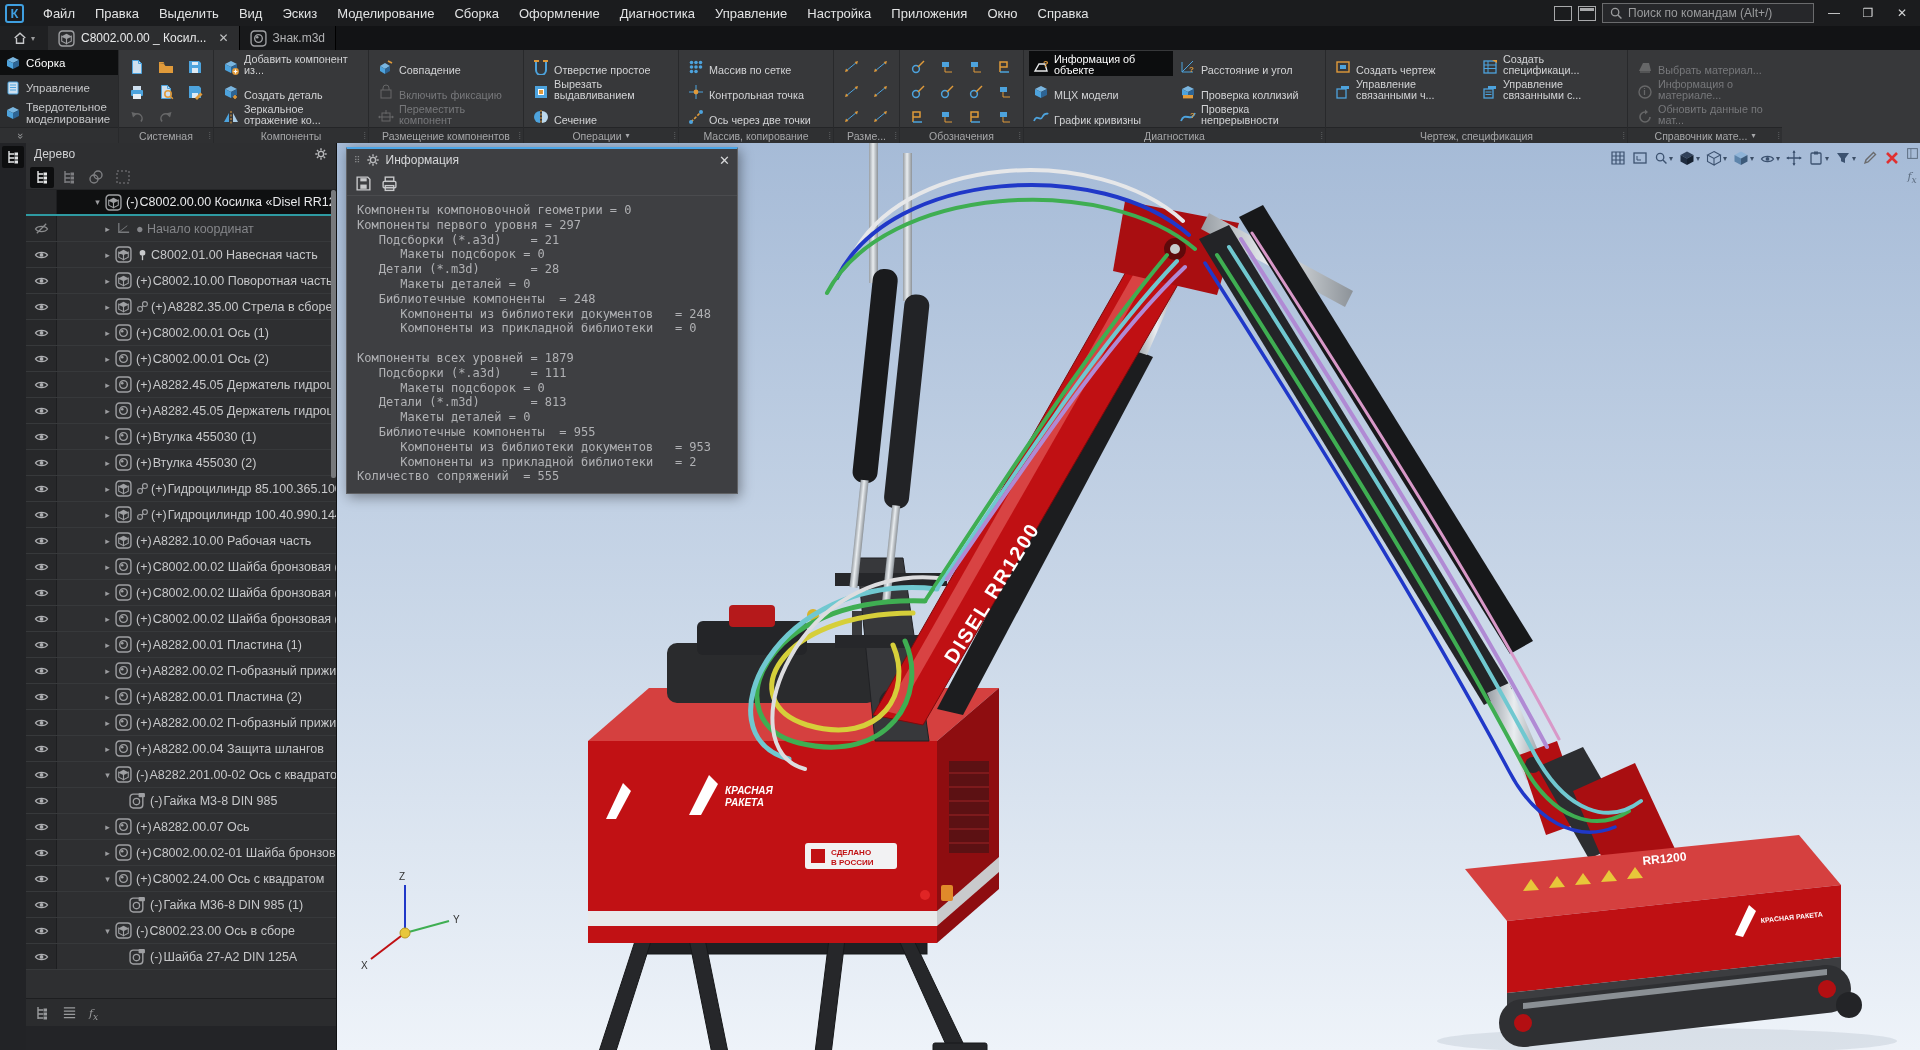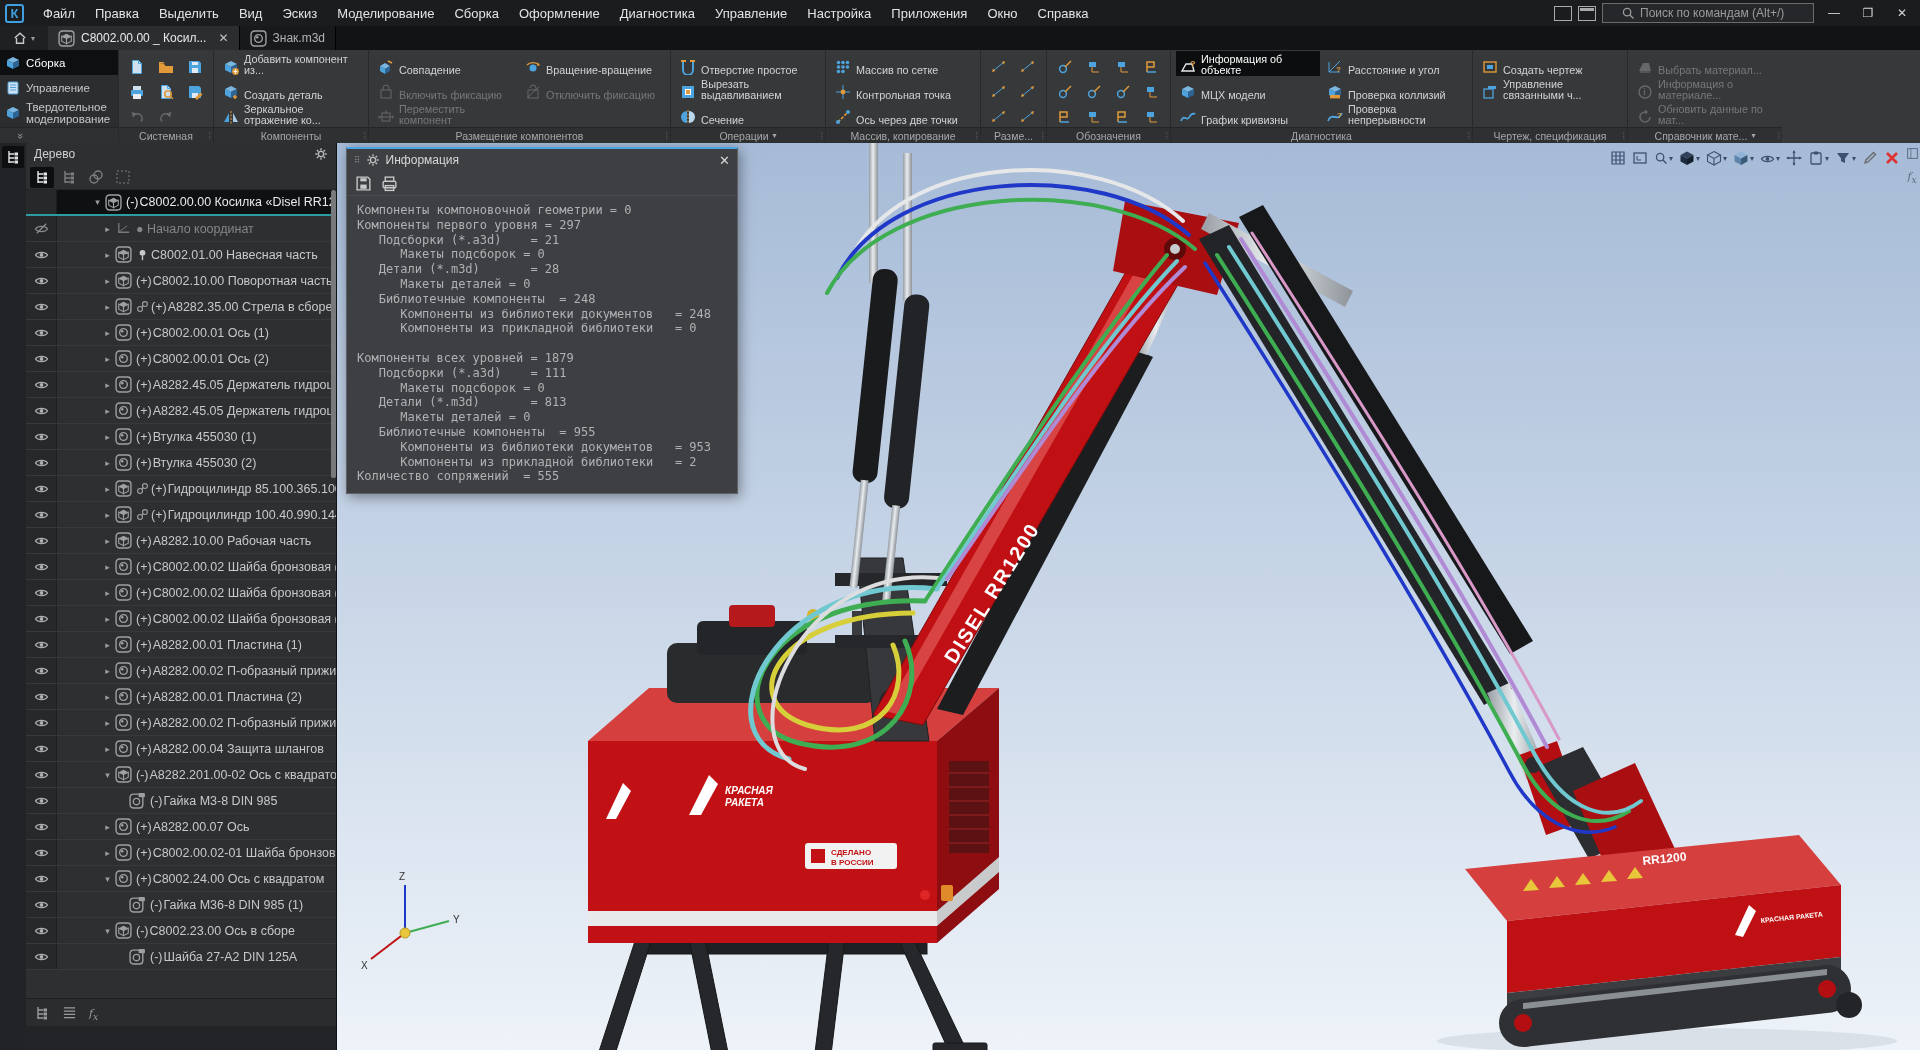--- a/index.html
+++ b/index.html
@@ -10,21 +10,21 @@
 
   
   .menubar{height:26px;background:#1b1c1e;display:flex;align-items:center;color:#e2e3e4;font-size:13px;}
   .applogo{width:19px;height:19px;margin:0 9px 0 5px;border:2px solid #3f9fe0;border-radius:3px;
     color:#3f9fe0;font-weight:bold;display:flex;align-items:center;justify-content:center;font-size:13px;}
   .menu-item{padding:0 10px;height:100%;display:flex;align-items:center;cursor:default;}
   .mb-right{margin-left:auto;display:flex;align-items:center;gap:6px;padding-right:4px;}
   .mb-sq{width:18px;height:15px;border:1px solid #a8a9ab;position:relative;}
   .mb-sq i{position:absolute;left:1px;right:1px;top:1px;height:3px;background:#a8a9ab;}
   .cmdsearch{width:212px;height:20px;background:#26272a;border:1px solid #6a6b6d;color:#9a9b9d;
-    font-size:12px;display:flex;align-items:center;gap:5px;padding:0 18px;}
+    font-size:12px;display:flex;align-items:center;gap:5px;padding:0 6px;}
   .winbtn{width:28px;height:22px;display:flex;align-items:center;justify-content:center;color:#d4d5d6;font-size:12px;}
 
   
   .tabbar{height:24px;background:#121315;display:flex;align-items:stretch;}
   .home-btn{width:48px;display:flex;align-items:center;justify-content:center;gap:4px;background:#1f2022;color:#c8c9ca;}
   .doc-tab{display:flex;align-items:center;gap:6px;padding:0 10px;font-size:12px;color:#b2b3b5;background:#18191b;border-right:1px solid #000;}
   .doc-tab.active{background:#2c2d2f;color:#e9eaeb;}
   .tab-close{margin-left:6px;color:#c2c3c4;font-size:12px;}
 
   
@@ -363,42 +363,20 @@
                 <svg width="16" height="16" viewBox="0 0 16 16">
                   <rect x="4" y="4" width="8" height="8" fill="none" stroke="#95969a"></rect>
                   <path d="M1,8h14M8,1v4" stroke="#95969a"></path>
                   <polygon points="14,6.5 16,8 14,9.5" fill="#95969a"></polygon>
                   <polygon points="2,6.5 0,8 2,9.5" fill="#95969a"></polygon>
                 </svg>
               </span>
               <span class="rlabel">Переместить компонент</span>
             </div>
           </div>
-          <div class="rcol">
-            <div class="rbtn">
-              <span class="ric">
-                <svg width="16" height="16" viewBox="0 0 16 16">
-                  <circle cx="8" cy="9" r="3.5" fill="#4da3dd"></circle>
-                  <path d="M2,6A7,5 0 0 1 14,6" fill="none" stroke="#e09a3a" stroke-width="1.4"></path>
-                  <polygon points="13,3.5 15,6.5 11.8,6.8" fill="#e09a3a"></polygon>
-                </svg>
-              </span>
-              <span class="rlabel">Вращение-вращение</span>
-            </div>
-            <div class="rbtn disabled">
-              <span class="ric">
-                <svg width="16" height="16" viewBox="0 0 16 16">
-                  <rect x="3" y="6" width="10" height="8" fill="none" stroke="#95969a"></rect>
-                  <path d="M11,6V4a3,3 0 0 0-6,0" fill="none" stroke="#95969a"></path>
-                  <path d="M2,14L14,3" stroke="#95969a"></path>
-                </svg>
-              </span>
-              <span class="rlabel">Отключить фиксацию</span>
-            </div>
-          </div>
         </div>
         <div class="rgroup-label">Размещение компонентов</div>
       </div>
       <div class="rgroup">
         <div class="rgroup-body">
           <div class="rcol">
             <div class="rbtn">
               <span class="ric">
                 <svg width="16" height="16" viewBox="0 0 16 16">
                   <path d="M3,2v9a5,5 0 0 0 10,0V2" fill="none" stroke="#4da3dd" stroke-width="2"></path>
@@ -723,20 +701,42 @@
               <span class="rlabel">Создать чертеж</span>
             </div>
             <div class="rbtn">
               <span class="ric">
                 <svg width="16" height="16" viewBox="0 0 16 16">
                   <rect x="2" y="5" width="9" height="9" fill="none" stroke="#4da3dd" stroke-width="1.3"></rect>
                   <rect x="6" y="2" width="8" height="3" fill="#4da3dd"></rect>
                 </svg>
               </span>
               <span class="rlabel">Управление связанными ч...</span>
+            </div>
+          </div>
+          <div class="rcol">
+            <div class="rbtn">
+              <span class="ric">
+                <svg width="16" height="16" viewBox="0 0 16 16">
+                  <rect x="2" y="2" width="12" height="12" fill="none" stroke="#4da3dd" stroke-width="1.3"></rect>
+                  <path d="M2,6h12M2,9.5h12M6,2v12" stroke="#4da3dd"></path>
+                  <path d="M10,1h5v3" fill="#e09a3a"></path>
+                </svg>
+              </span>
+              <span class="rlabel">Создать спецификаци...</span>
+            </div>
+            <div class="rbtn">
+              <span class="ric">
+                <svg width="16" height="16" viewBox="0 0 16 16">
+                  <rect x="2" y="5" width="9" height="9" fill="none" stroke="#4da3dd" stroke-width="1.3"></rect>
+                  <path d="M3.5,8h6M3.5,10.5h6" stroke="#4da3dd"></path>
+                  <rect x="6" y="2" width="8" height="3" fill="#4da3dd"></rect>
+                </svg>
+              </span>
+              <span class="rlabel">Управление связанными с...</span>
             </div>
           </div>
         </div>
         <div class="rgroup-label">Чертеж, спецификация</div>
       </div>
       <div class="rgroup">
         <div class="rgroup-body">
           <div class="rcol">
             <div class="rbtn disabled">
               <span class="ric">

